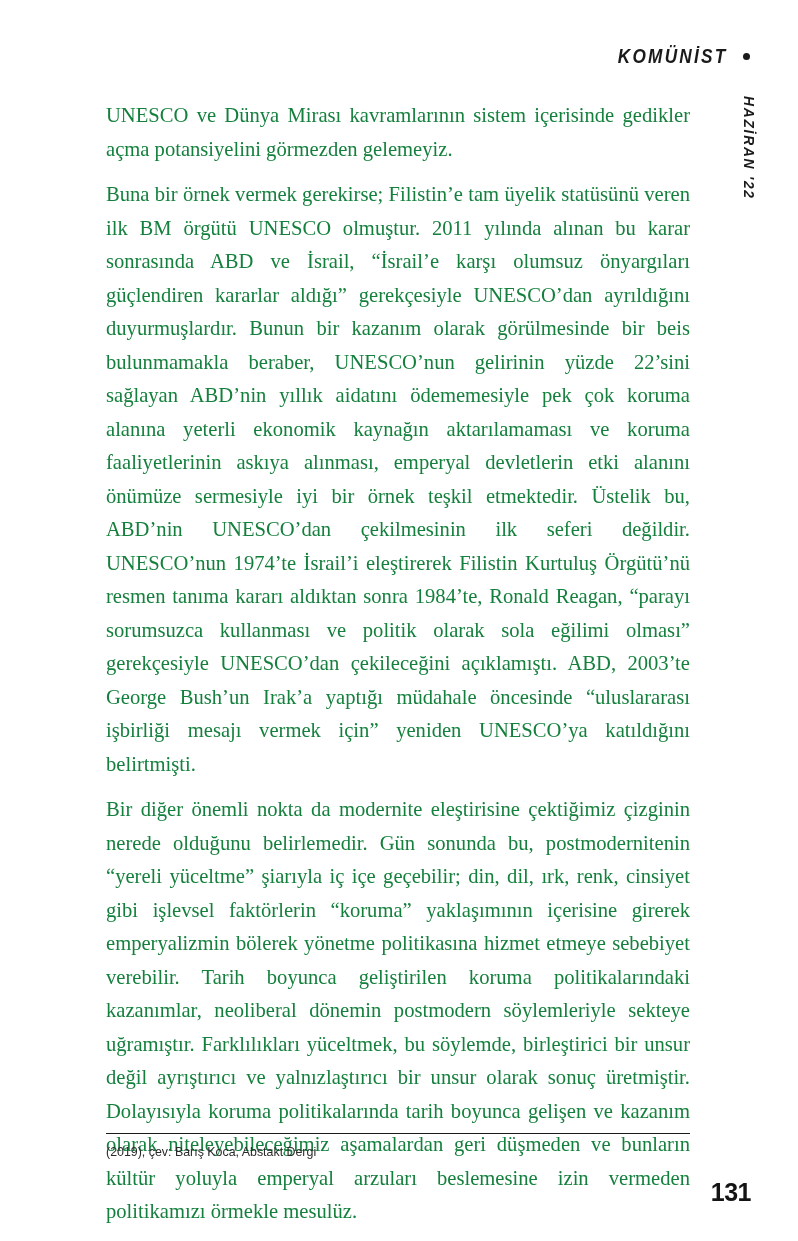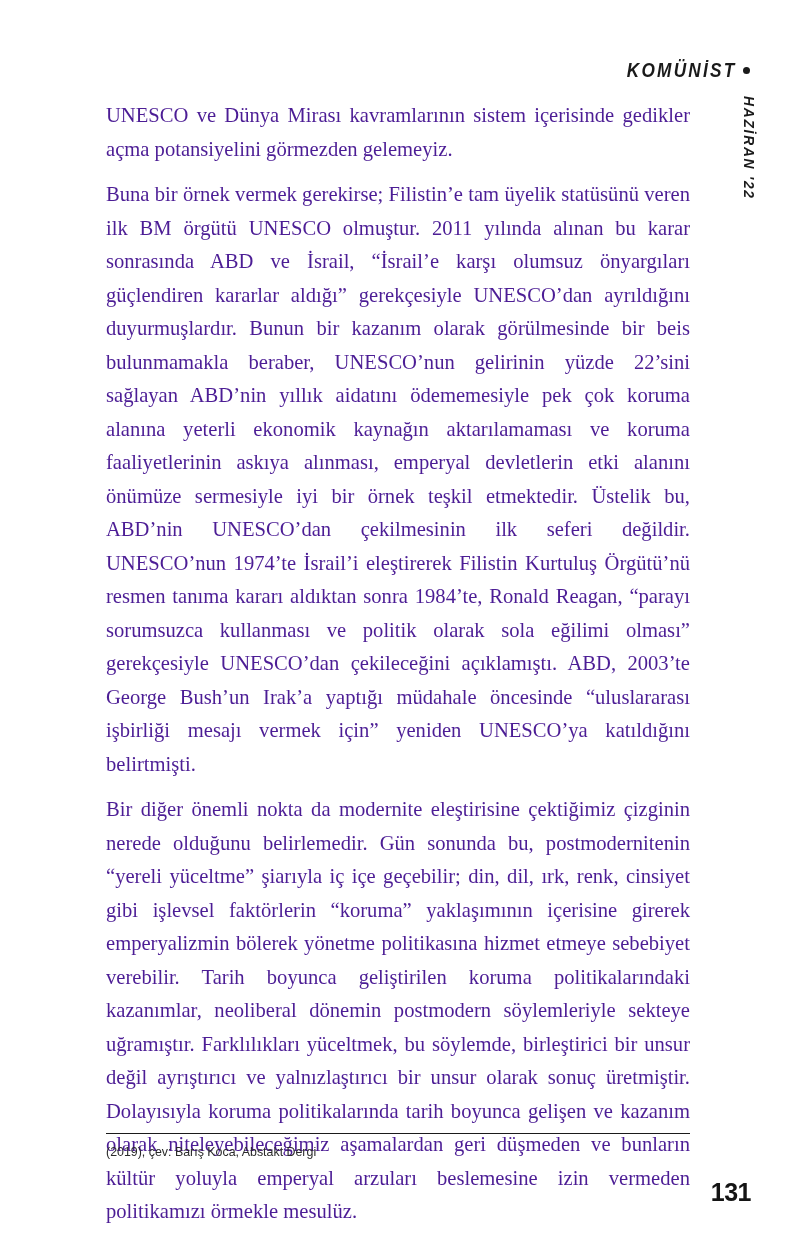--- a/index.html
+++ b/index.html
@@ -13,25 +13,25 @@
     width: 798px;
     height: 1241px;
     background: #ffffff;
     overflow: hidden;
     font-family: "Liberation Serif", "DejaVu Serif", serif;
   }
 
   
   .running-head {
     position: absolute;
-    top: 59px;
+    top: 45px;
     right: 48px;
     display: flex;
     align-items: center;
-    gap: 5px;
+    gap: 14px;
     white-space: nowrap;
   }
 
   .journal-name {
     font-family: "Liberation Sans", "DejaVu Sans", sans-serif;
     font-weight: bold;
     font-style: italic;
     font-size: 20px;
     letter-spacing: 2.6px;
     color: #1a1a1a;
@@ -72,21 +72,21 @@
     top: 99px;
     width: 584px;
   }
 
   .para {
     margin: 0 0 12px 0;
     font-size: 20.6px;
     line-height: 33.5px;
     text-align: justify;
     text-justify: inter-word;
-    color: #4c1d95;
+    color: #15803d;
     hyphens: manual;
     -webkit-hyphens: manual;
   }
 
   .para:last-child {
     margin-bottom: 7px;
   }
 
   
   .footnote-rule {

